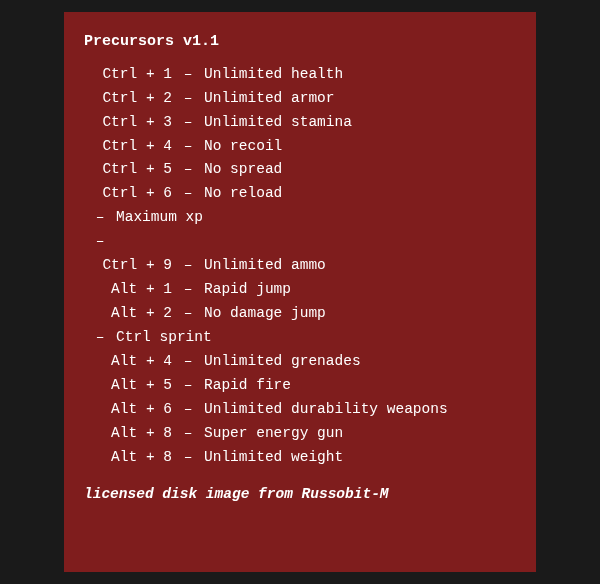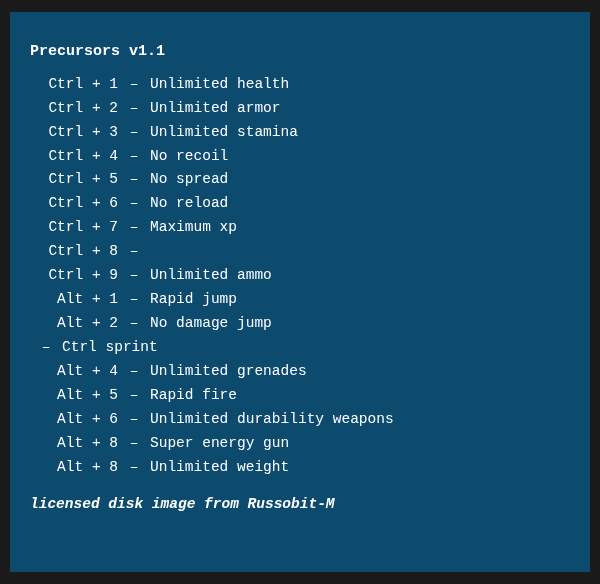--- a/index.html
+++ b/index.html
@@ -12,24 +12,24 @@
       background-color: #1a1a1a;
       width: 600px;
       height: 584px;
       display: flex;
       align-items: center;
       justify-content: center;
       font-family: 'Courier New', Courier, monospace;
     }
 
     .terminal {
-      background-color: #0c4a6e;
-      width: 580px;
+      background-color: #7f1d1d;
+      width: 472px;
       min-height: 560px;
-      padding: 28px 20px;
+      padding: 18px 20px;
       color: #ffffff;
       font-size: 14.5px;
       line-height: 1.65;
     }
 
     .title {
       font-weight: bold;
       margin-bottom: 8px;
       font-size: 15px;
     }
@@ -72,22 +72,22 @@
 <div class="terminal">
   <div class="title">Precursors v1.1</div>
 
   <div class="shortcut-list">
   <div class="shortcut-row"><span class="key">Ctrl + 1</span><span class="separator"> – </span><span class="description">Unlimited health</span></div>
       <div class="shortcut-row"><span class="key">Ctrl + 2</span><span class="separator"> – </span><span class="description">Unlimited armor</span></div>
       <div class="shortcut-row"><span class="key">Ctrl + 3</span><span class="separator"> – </span><span class="description">Unlimited stamina</span></div>
       <div class="shortcut-row"><span class="key">Ctrl + 4</span><span class="separator"> – </span><span class="description">No recoil</span></div>
       <div class="shortcut-row"><span class="key">Ctrl + 5</span><span class="separator"> – </span><span class="description">No spread</span></div>
       <div class="shortcut-row"><span class="key">Ctrl + 6</span><span class="separator"> – </span><span class="description">No reload</span></div>
-      <div class="shortcut-row"><span class="key">Ctrl + 7</span><span class="separator"> – </span><span class="description">Maximum xp</span></div>
-      <div class="shortcut-row"><span class="key">Ctrl + 8</span><span class="separator"> – </span></div>
+      <div class="shortcut-row"><span class="separator"> – </span><span class="description">Maximum xp</span></div>
+      <div class="shortcut-row"><span class="separator"> – </span></div>
       <div class="shortcut-row"><span class="key">Ctrl + 9</span><span class="separator"> – </span><span class="description">Unlimited ammo</span></div>
       <div class="shortcut-row"><span class="key"> Alt + 1</span><span class="separator"> – </span><span class="description">Rapid jump</span></div>
       <div class="shortcut-row"><span class="key"> Alt + 2</span><span class="separator"> – </span><span class="description">No damage jump</span></div>
       <div class="shortcut-row"><span class="separator"> – </span><span class="description">Ctrl sprint</span></div>
       <div class="shortcut-row"><span class="key"> Alt + 4</span><span class="separator"> – </span><span class="description">Unlimited grenades</span></div>
       <div class="shortcut-row"><span class="key"> Alt + 5</span><span class="separator"> – </span><span class="description">Rapid fire</span></div>
       <div class="shortcut-row"><span class="key"> Alt + 6</span><span class="separator"> – </span><span class="description">Unlimited durability weapons</span></div>
       <div class="shortcut-row"><span class="key"> Alt + 8</span><span class="separator"> – </span><span class="description">Super energy gun</span></div>
       <div class="shortcut-row"><span class="key"> Alt + 8</span><span class="separator"> – </span><span class="description">Unlimited weight</span></div>
     </div>

